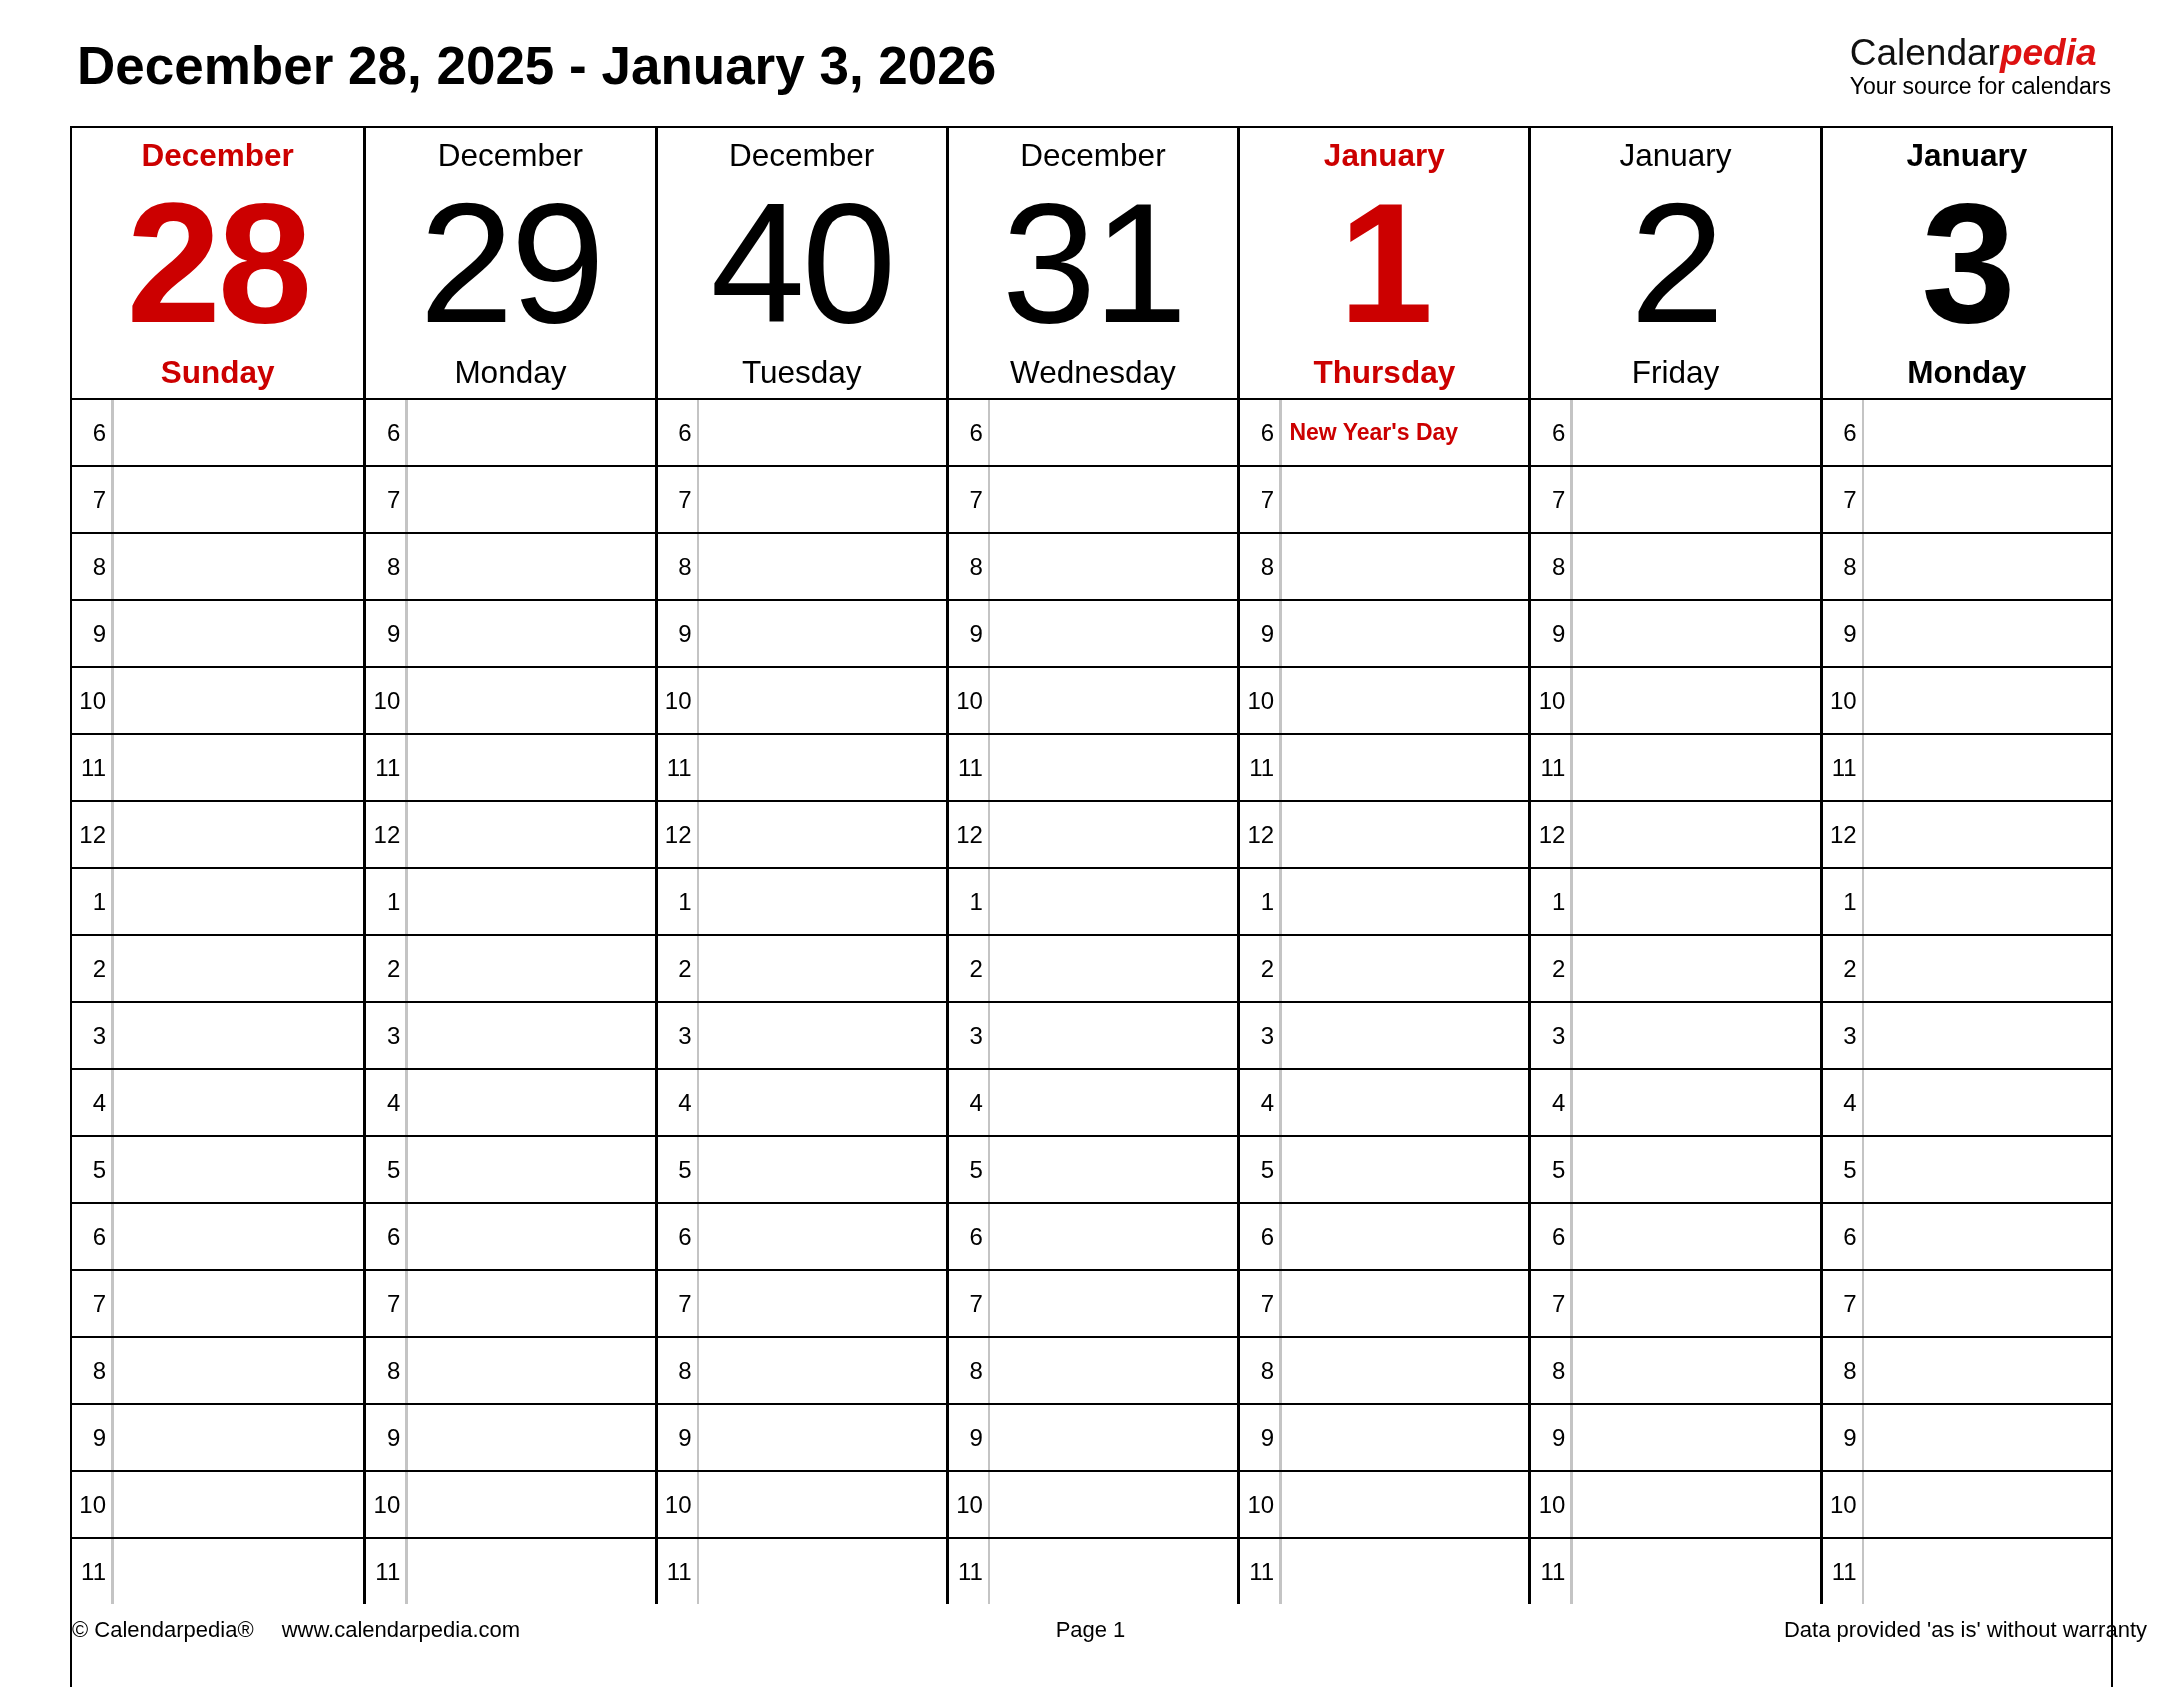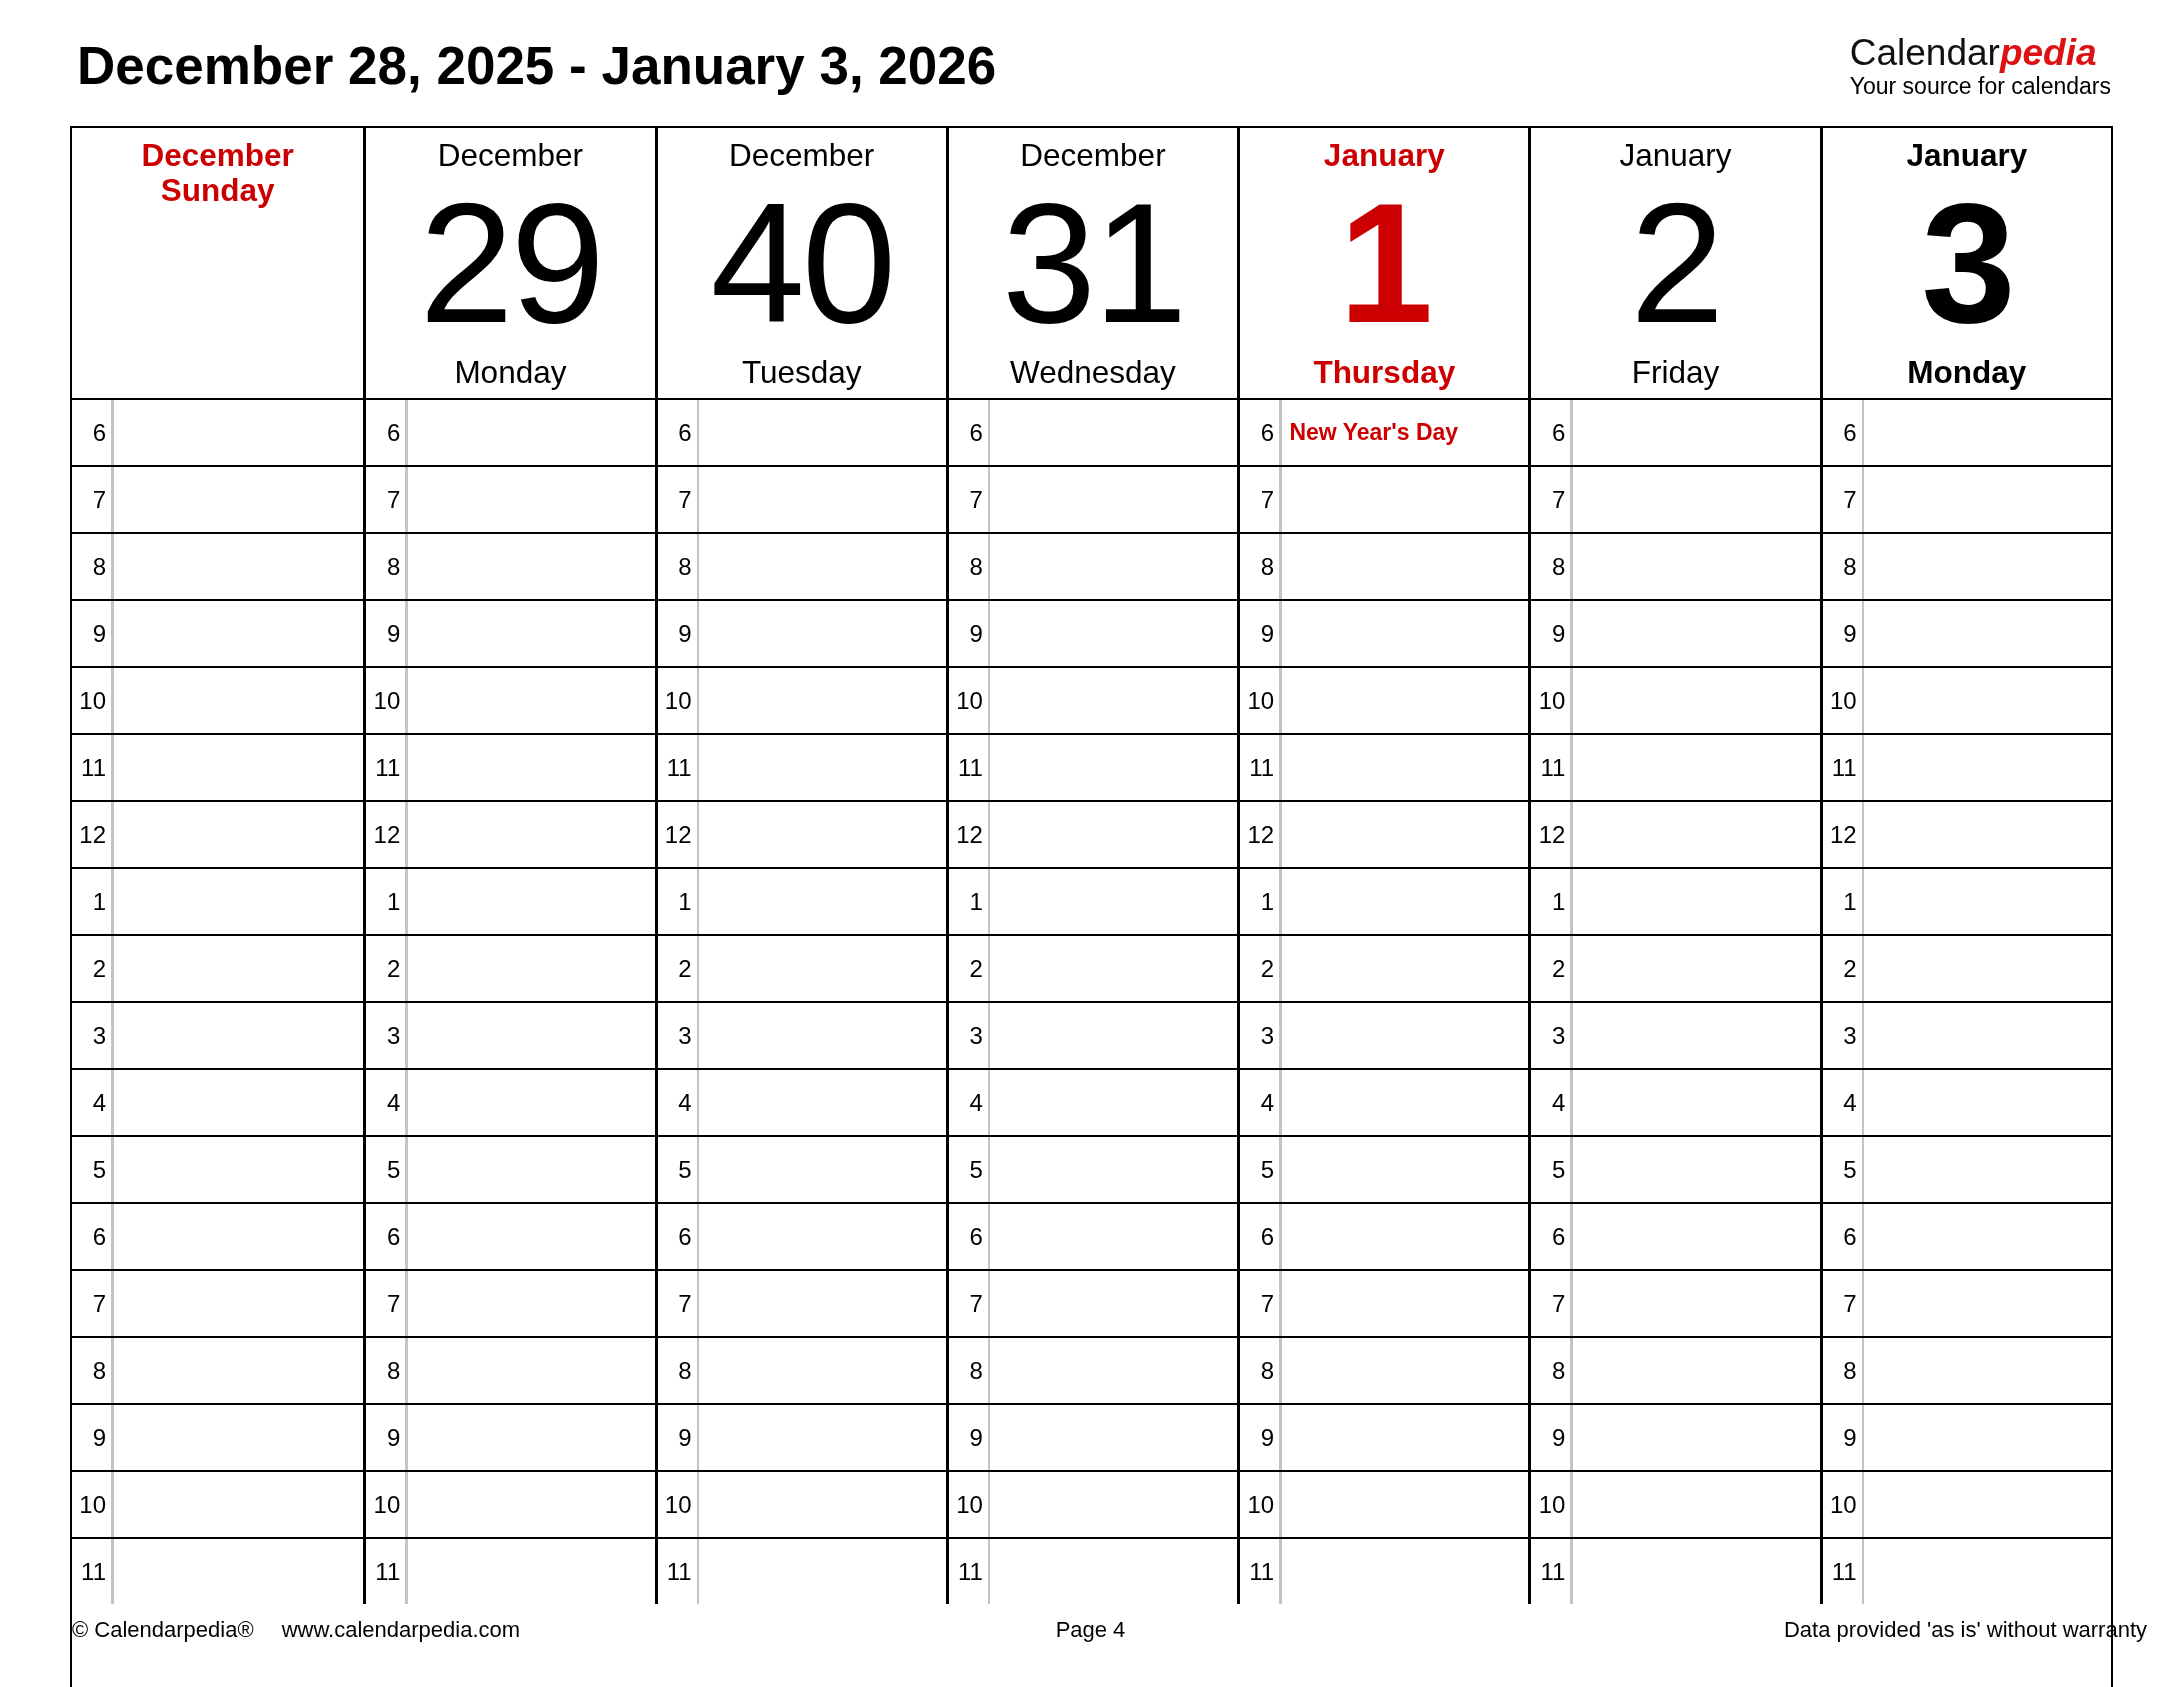--- a/index.html
+++ b/index.html
@@ -86,20 +86,21 @@
   <div class="logo">
     <div class="logo-line">
       <span class="black">Calendar</span><span class="red">pedia</span>
     </div>
     <div class="tagline">Your source for calendars</div>
   </div>
 
   <div class="cal" id="cal-grid">
       <div class="hcell s-red">
         <div class="month">December</div>
+        <div class="dnum">28</div>
         <div class="wday">Sunday</div>
       </div>
       <div class="hcell">
         <div class="month">December</div>
         <div class="dnum">29</div>
         <div class="wday">Monday</div>
       </div>
       <div class="hcell">
         <div class="month">December</div>
         <div class="dnum">40</div>
@@ -629,18 +630,18 @@
       <div class="tcell">
         <div class="hour">11</div>
         <div class="vline"></div>
       </div>
     </div>
 
   <div class="footer">
     <div class="f-left">
       <span>© Calendarpedia®</span><span class="f-url">www.calendarpedia.com</span>
     </div>
-    <div class="f-center">Page 4</div>
+    <div class="f-center">Page 1</div>
     <div class="f-right">Data provided 'as is' without warranty</div>
   </div>
 
 </div>
 
 
 </body></html>

